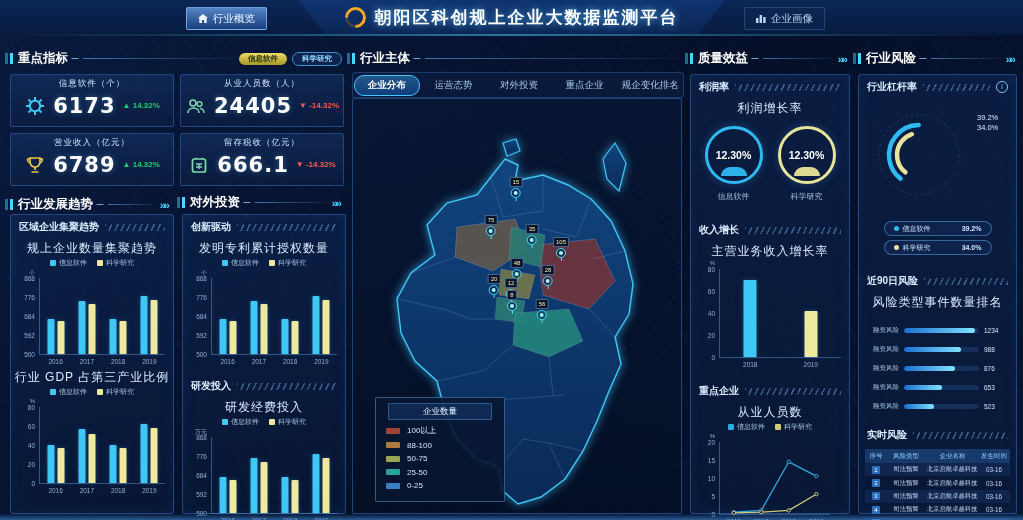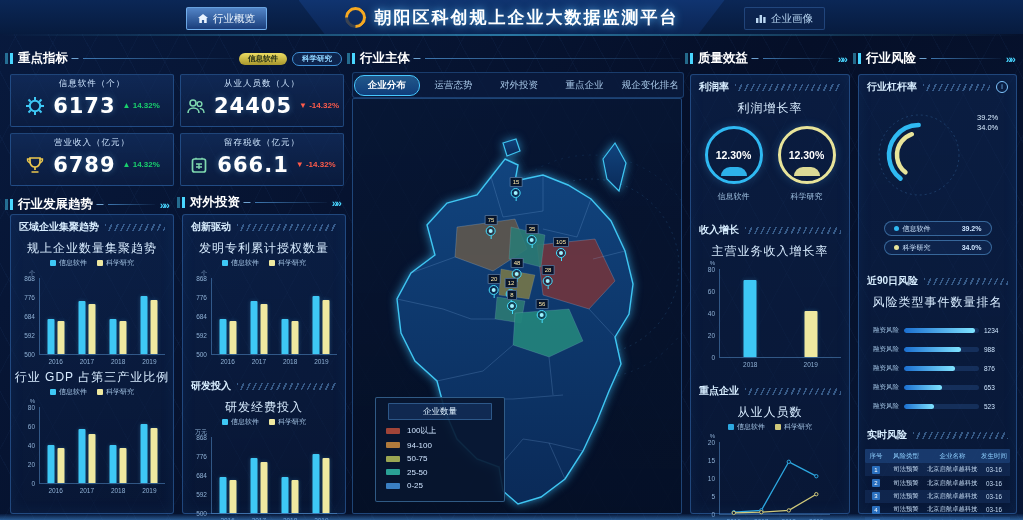--- a/index.html
+++ b/index.html
@@ -477,21 +477,21 @@
     </div>
   <div id="map-legend">
     <div class="ml-title">企业数量</div>
     <div id="ml-items">
         <div class="ml-item">
           <span class="ml-sw" style="background:#a04438"></span>
           <span>100以上</span>
         </div>
         <div class="ml-item">
           <span class="ml-sw" style="background:#b07a3c"></span>
-          <span>94-100</span>
+          <span>88-100</span>
         </div>
         <div class="ml-item">
           <span class="ml-sw" style="background:#9aa653"></span>
           <span>50-75</span>
         </div>
         <div class="ml-item">
           <span class="ml-sw" style="background:#2aa195"></span>
           <span>25-50</span>
         </div>
         <div class="ml-item">

